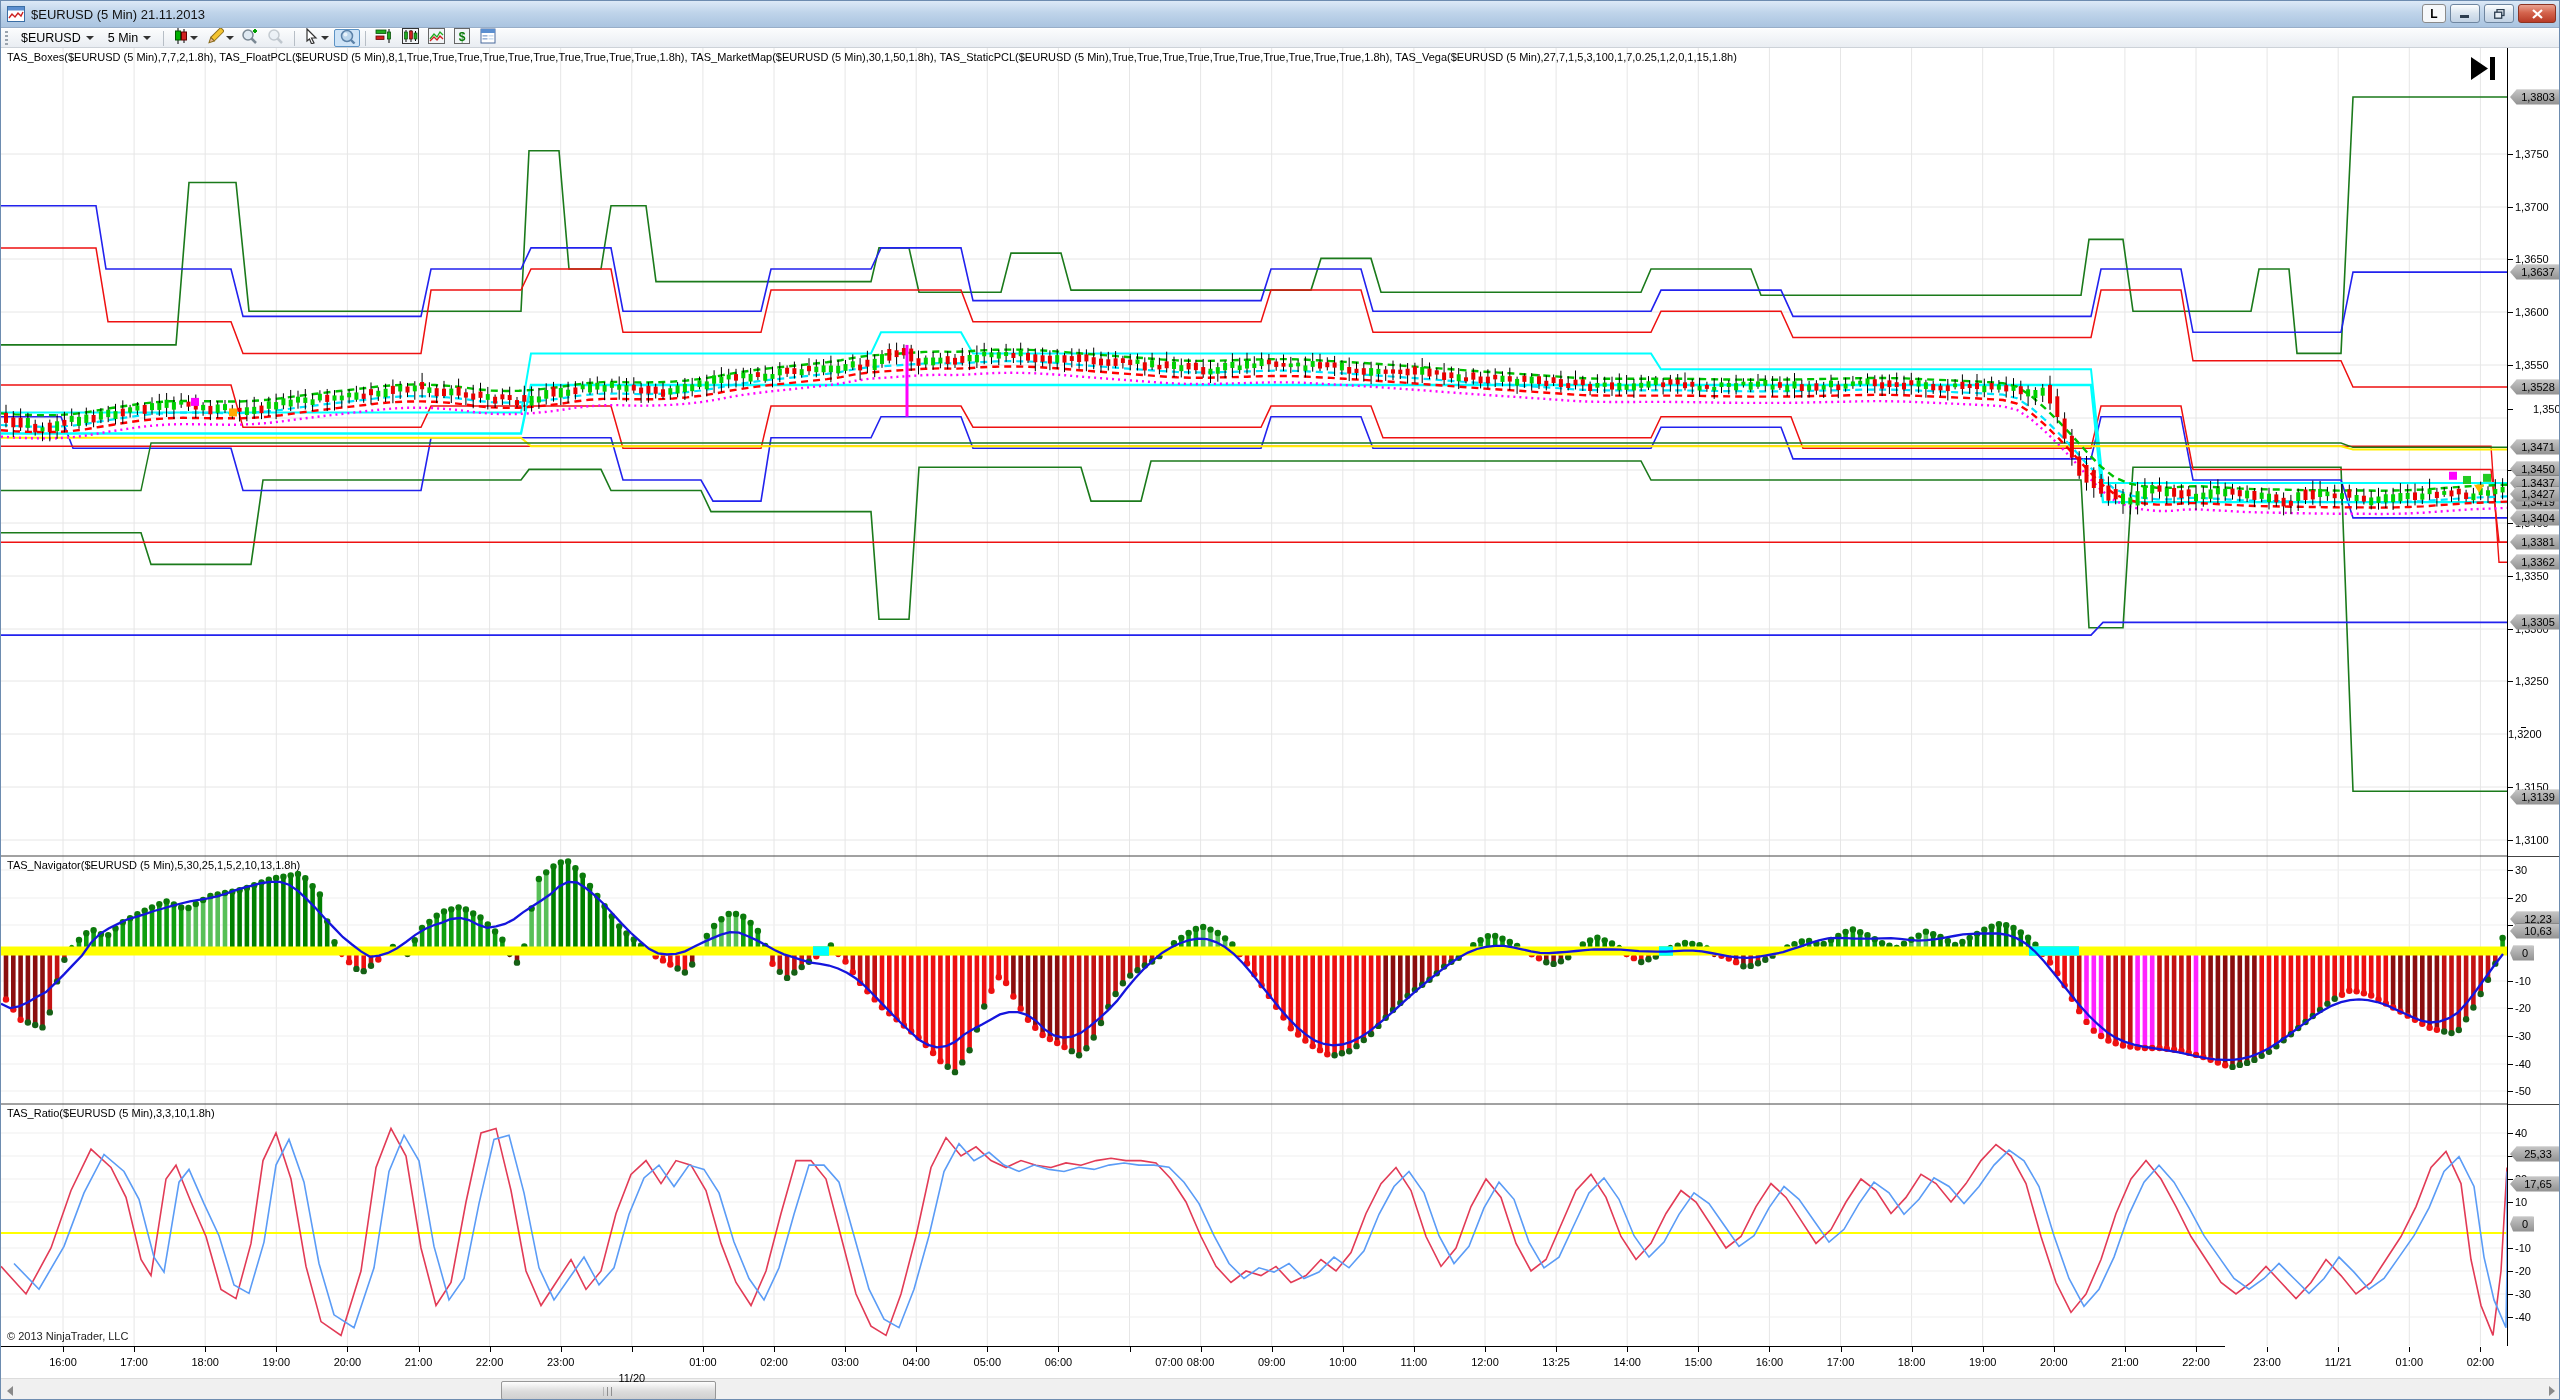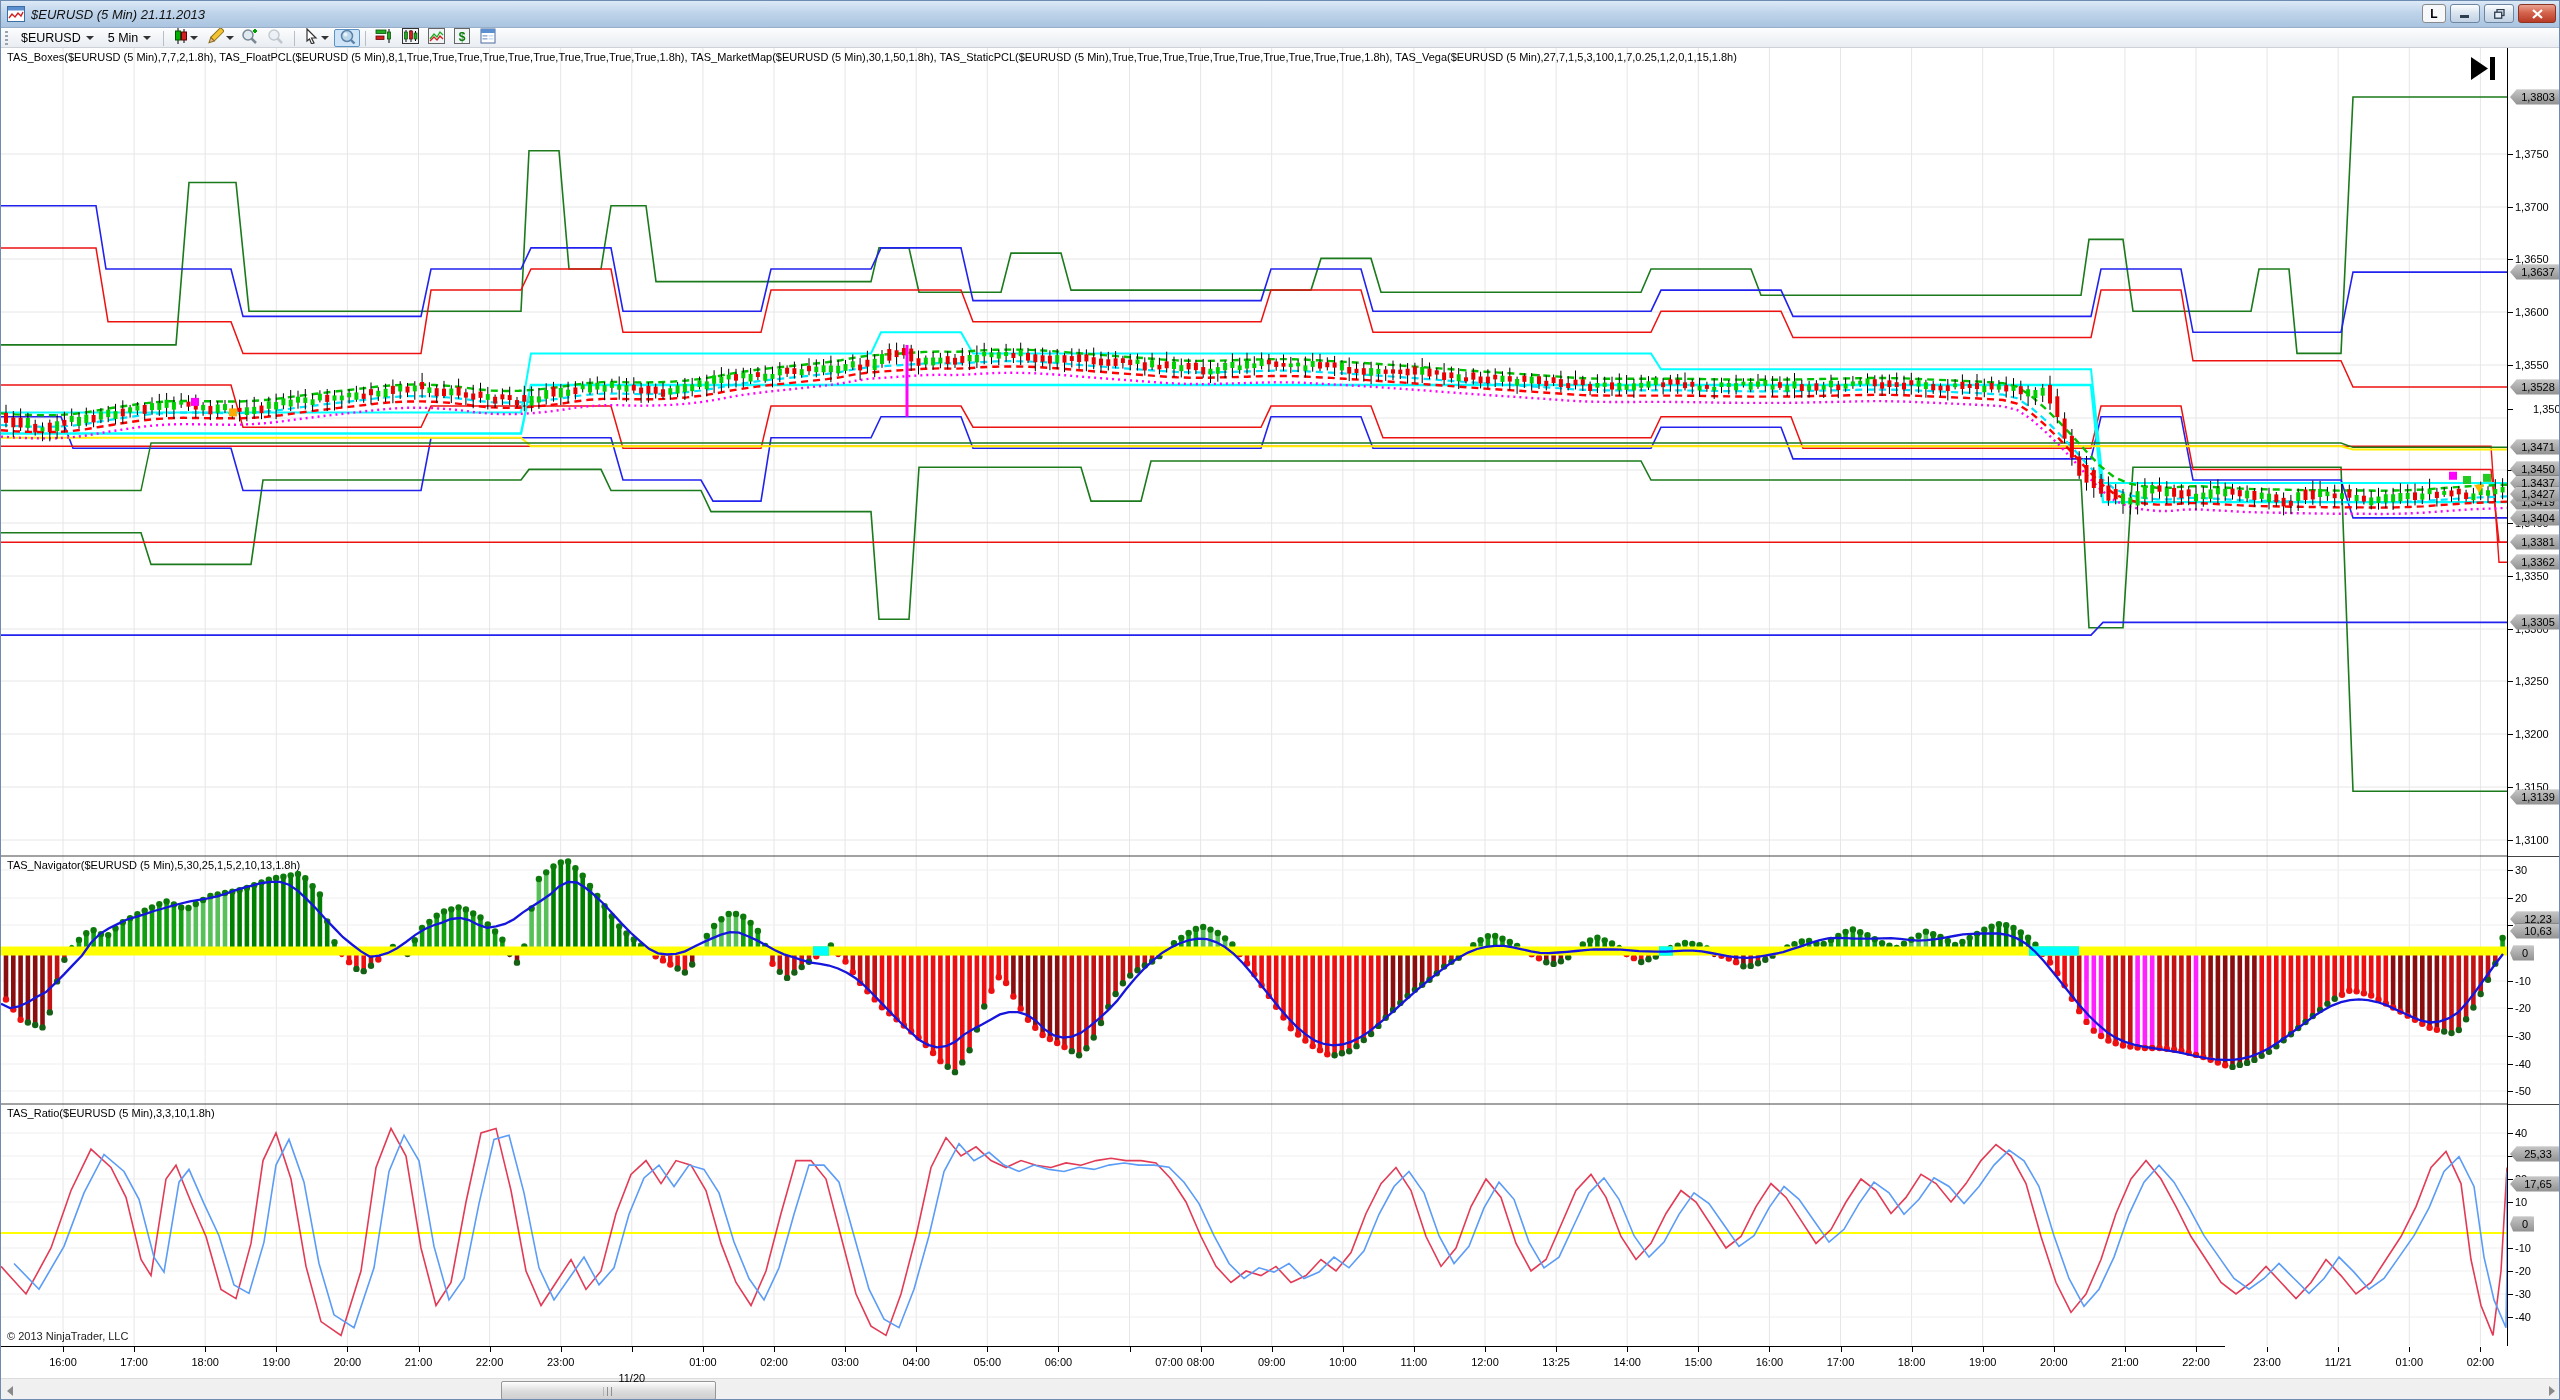--- a/index.html
+++ b/index.html
@@ -3,21 +3,21 @@
 <meta charset="utf-8">
 <style>
   html,body{margin:0;padding:0;background:#cfd8e2;}
   *{box-sizing:border-box;}
   .window{position:relative;width:2560px;height:1400px;font-family:"Liberation Sans",sans-serif;
           background:#fff;border:1px solid #6d8cb0;overflow:hidden;}
   
   .titlebar{position:absolute;left:0;top:0;width:2560px;height:27px;
     background:linear-gradient(#dce9f7,#bfd4ea 45%,#aac4e0);border-bottom:1px solid #98aec8;}
   .titleicon{position:absolute;left:6px;top:5px;width:18px;height:16px;}
-  .title{position:absolute;left:30px;top:6px;font-size:13px;color:#111;font-style:italic;}
+  .title{position:absolute;left:30px;top:6px;font-size:13px;color:#111;}
   .winbtns{position:absolute;right:5px;top:3px;display:flex;gap:4px;}
   .wbtn{height:19px;border:1px solid #6f86a0;border-radius:3px;display:flex;align-items:center;justify-content:center;
         background:linear-gradient(#fdfefe,#d8e3ee 50%,#c2d2e4);cursor:pointer;}
   .wbtn.lbtn{width:24px;font-size:12px;font-weight:bold;color:#000;background:#f6f8fa;border-color:#8a8a8a;}
   .wbtn.mid{width:30px;}
   .wbtn.close{width:38px;background:linear-gradient(#e9a291,#d4644d 45%,#b83b27);border-color:#8c3322;}
   
   .toolbar{position:absolute;left:0;top:28px;width:2560px;height:19px;
     background:linear-gradient(#fbfcfd,#e9edf2);border-bottom:1px solid #cdd2d8;
     display:flex;align-items:center;padding-left:4px;}
@@ -1734,21 +1734,21 @@
           <span>1,3350</span>
         </div>
         <div class="ptick" style="top: 574px;">
           <span class="dash"></span>
           <span>1,3300</span>
         </div>
         <div class="ptick" style="top: 626px;">
           <span class="dash"></span>
           <span>1,3250</span>
         </div>
-        <div class="ptick" style="top: 679px;">
+        <div class="ptick" style="top: 679px; flex-direction: column;">
           <span class="dash"></span>
           <span>1,3200</span>
         </div>
         <div class="ptick" style="top: 732px;">
           <span class="dash"></span>
           <span>1,3150</span>
         </div>
         <div class="ptick" style="top: 785px;">
           <span class="dash"></span>
           <span>1,3100</span>

